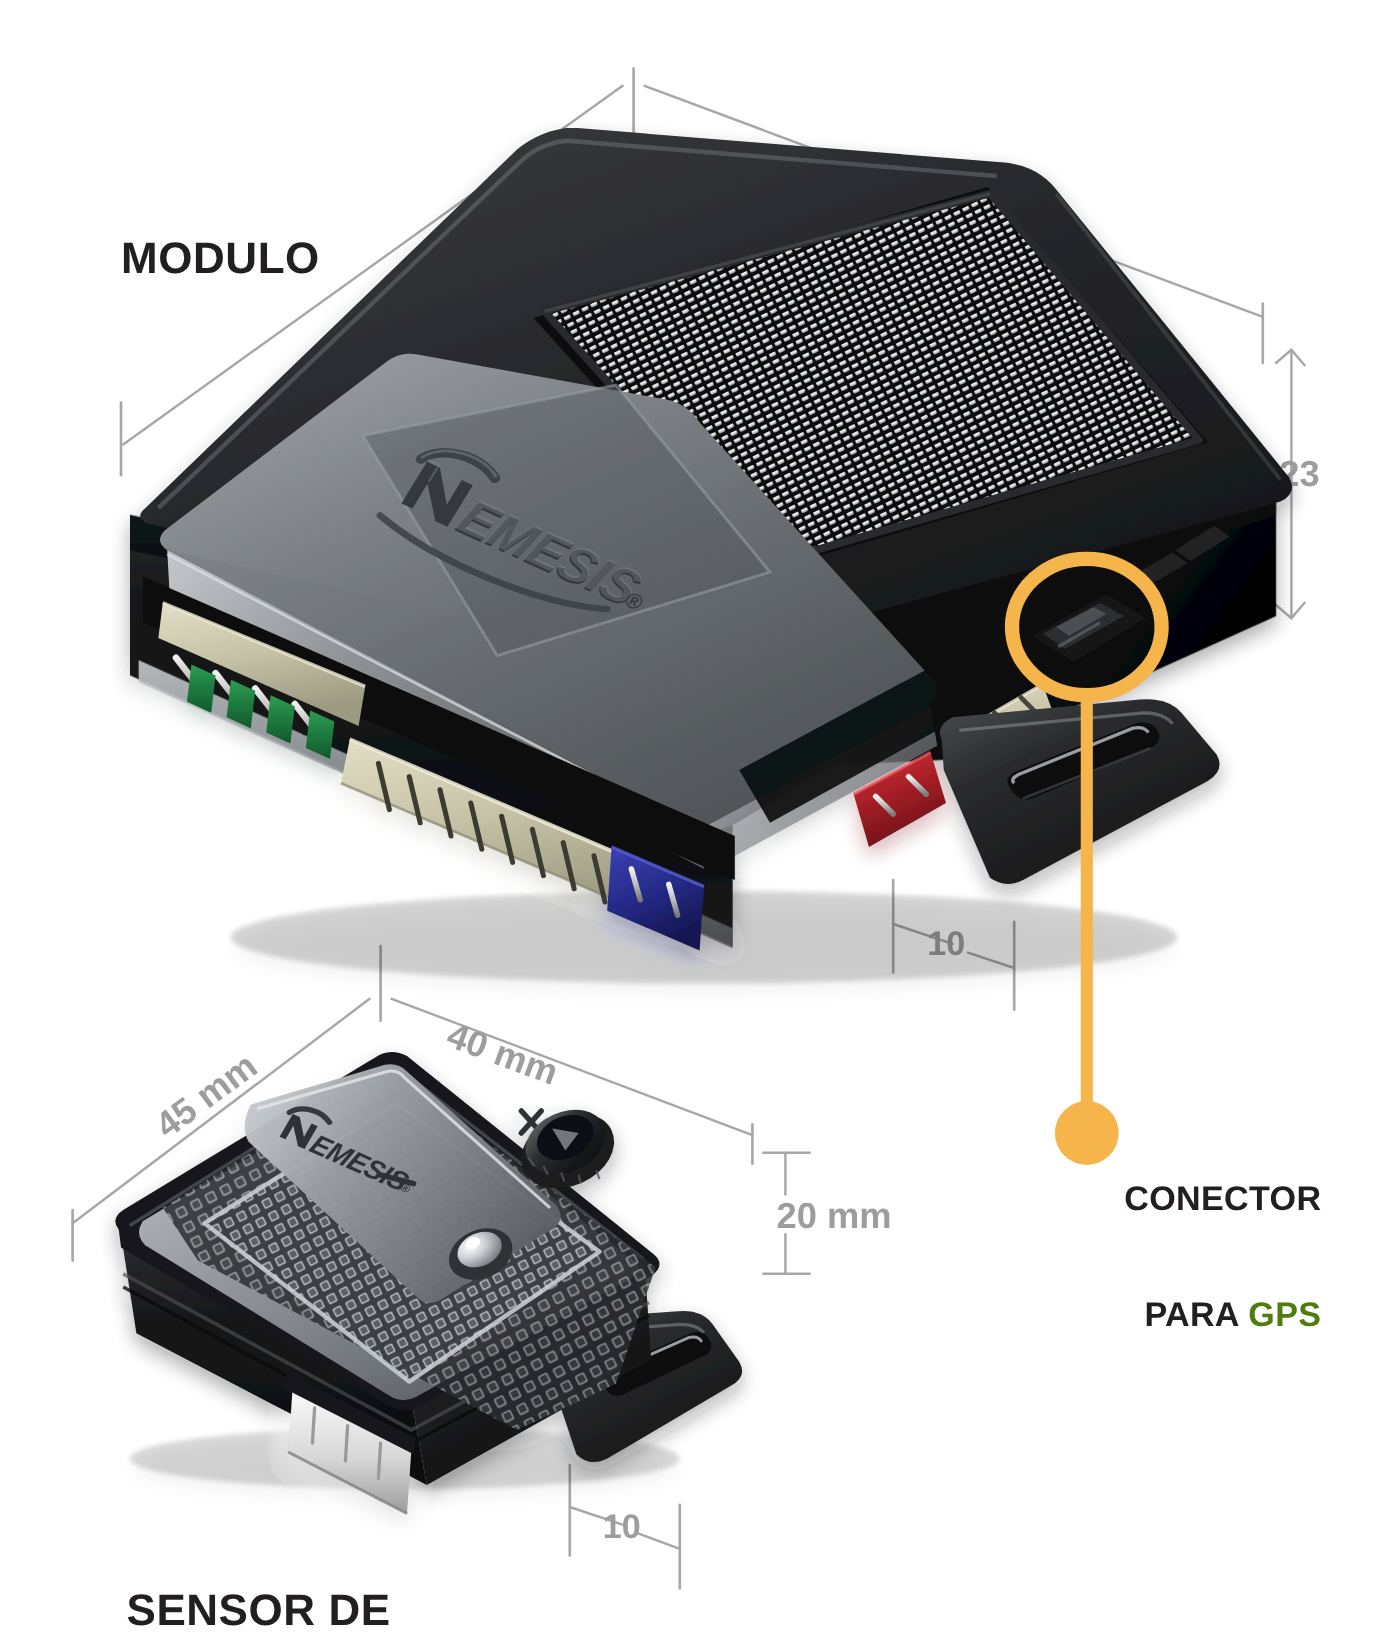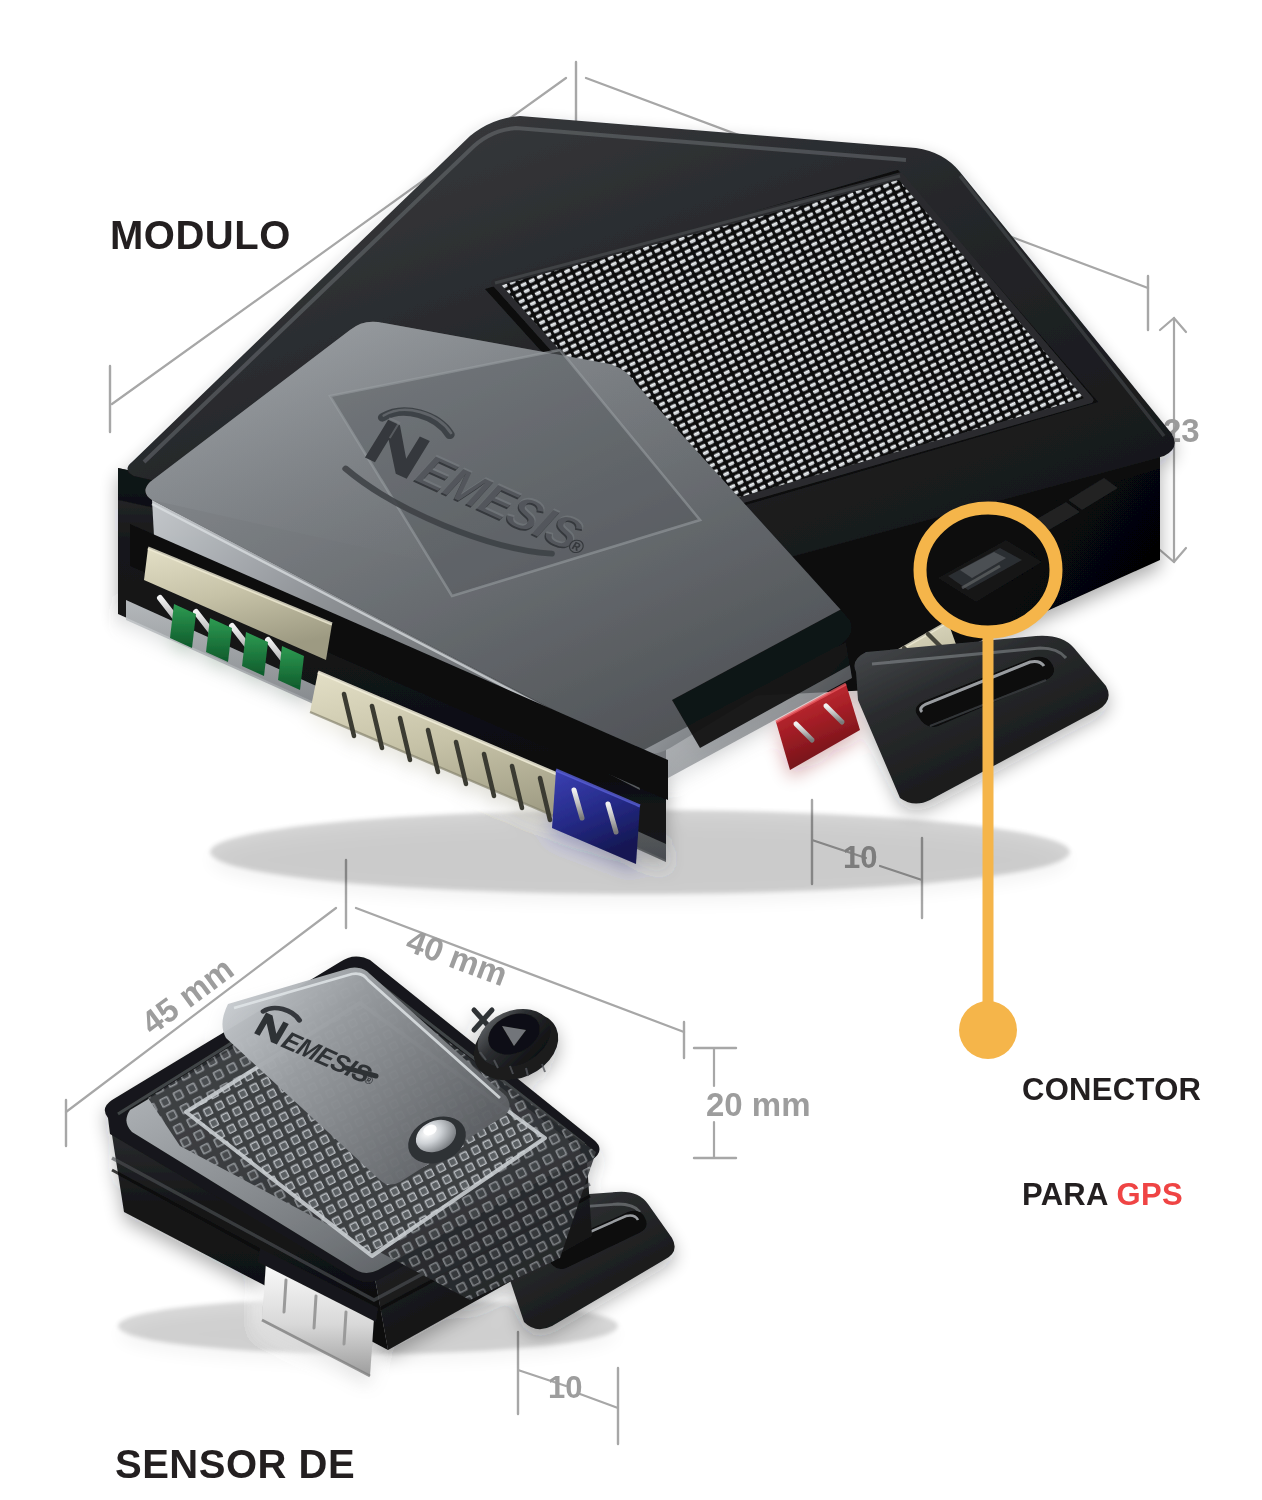--- a/index.html
+++ b/index.html
@@ -24,25 +24,25 @@
     letter-spacing:0.5px;
     color:#231f20;
   }
   .label-callout{
     font-size:31px;
     font-weight:700;
     letter-spacing:0.3px;
     color:#231f20;
     line-height:1.12;
   }
-  .label-callout b{font-weight:800;color:#ef4444;}
+  .label-callout b{font-weight:800;color:#4d7c0f;}
 
   #lbl-modulo{left:110px;top:213px;}
   #lbl-sensor{left:115px;top:1352px;line-height:1.12;}
-  #lbl-gps{left:1022px;top:1004px;}
+  #lbl-gps{left:1022px;top:1004px;text-align:right;}
 </style>
 </head>
 <body>
 
 <div id="stage">
 
   <svg id="art" viewBox="0 0 1262 1500">
     <defs>
 
       <linearGradient id="gTopCover" x1="0.12" y1="0" x2="0.88" y2="1">

